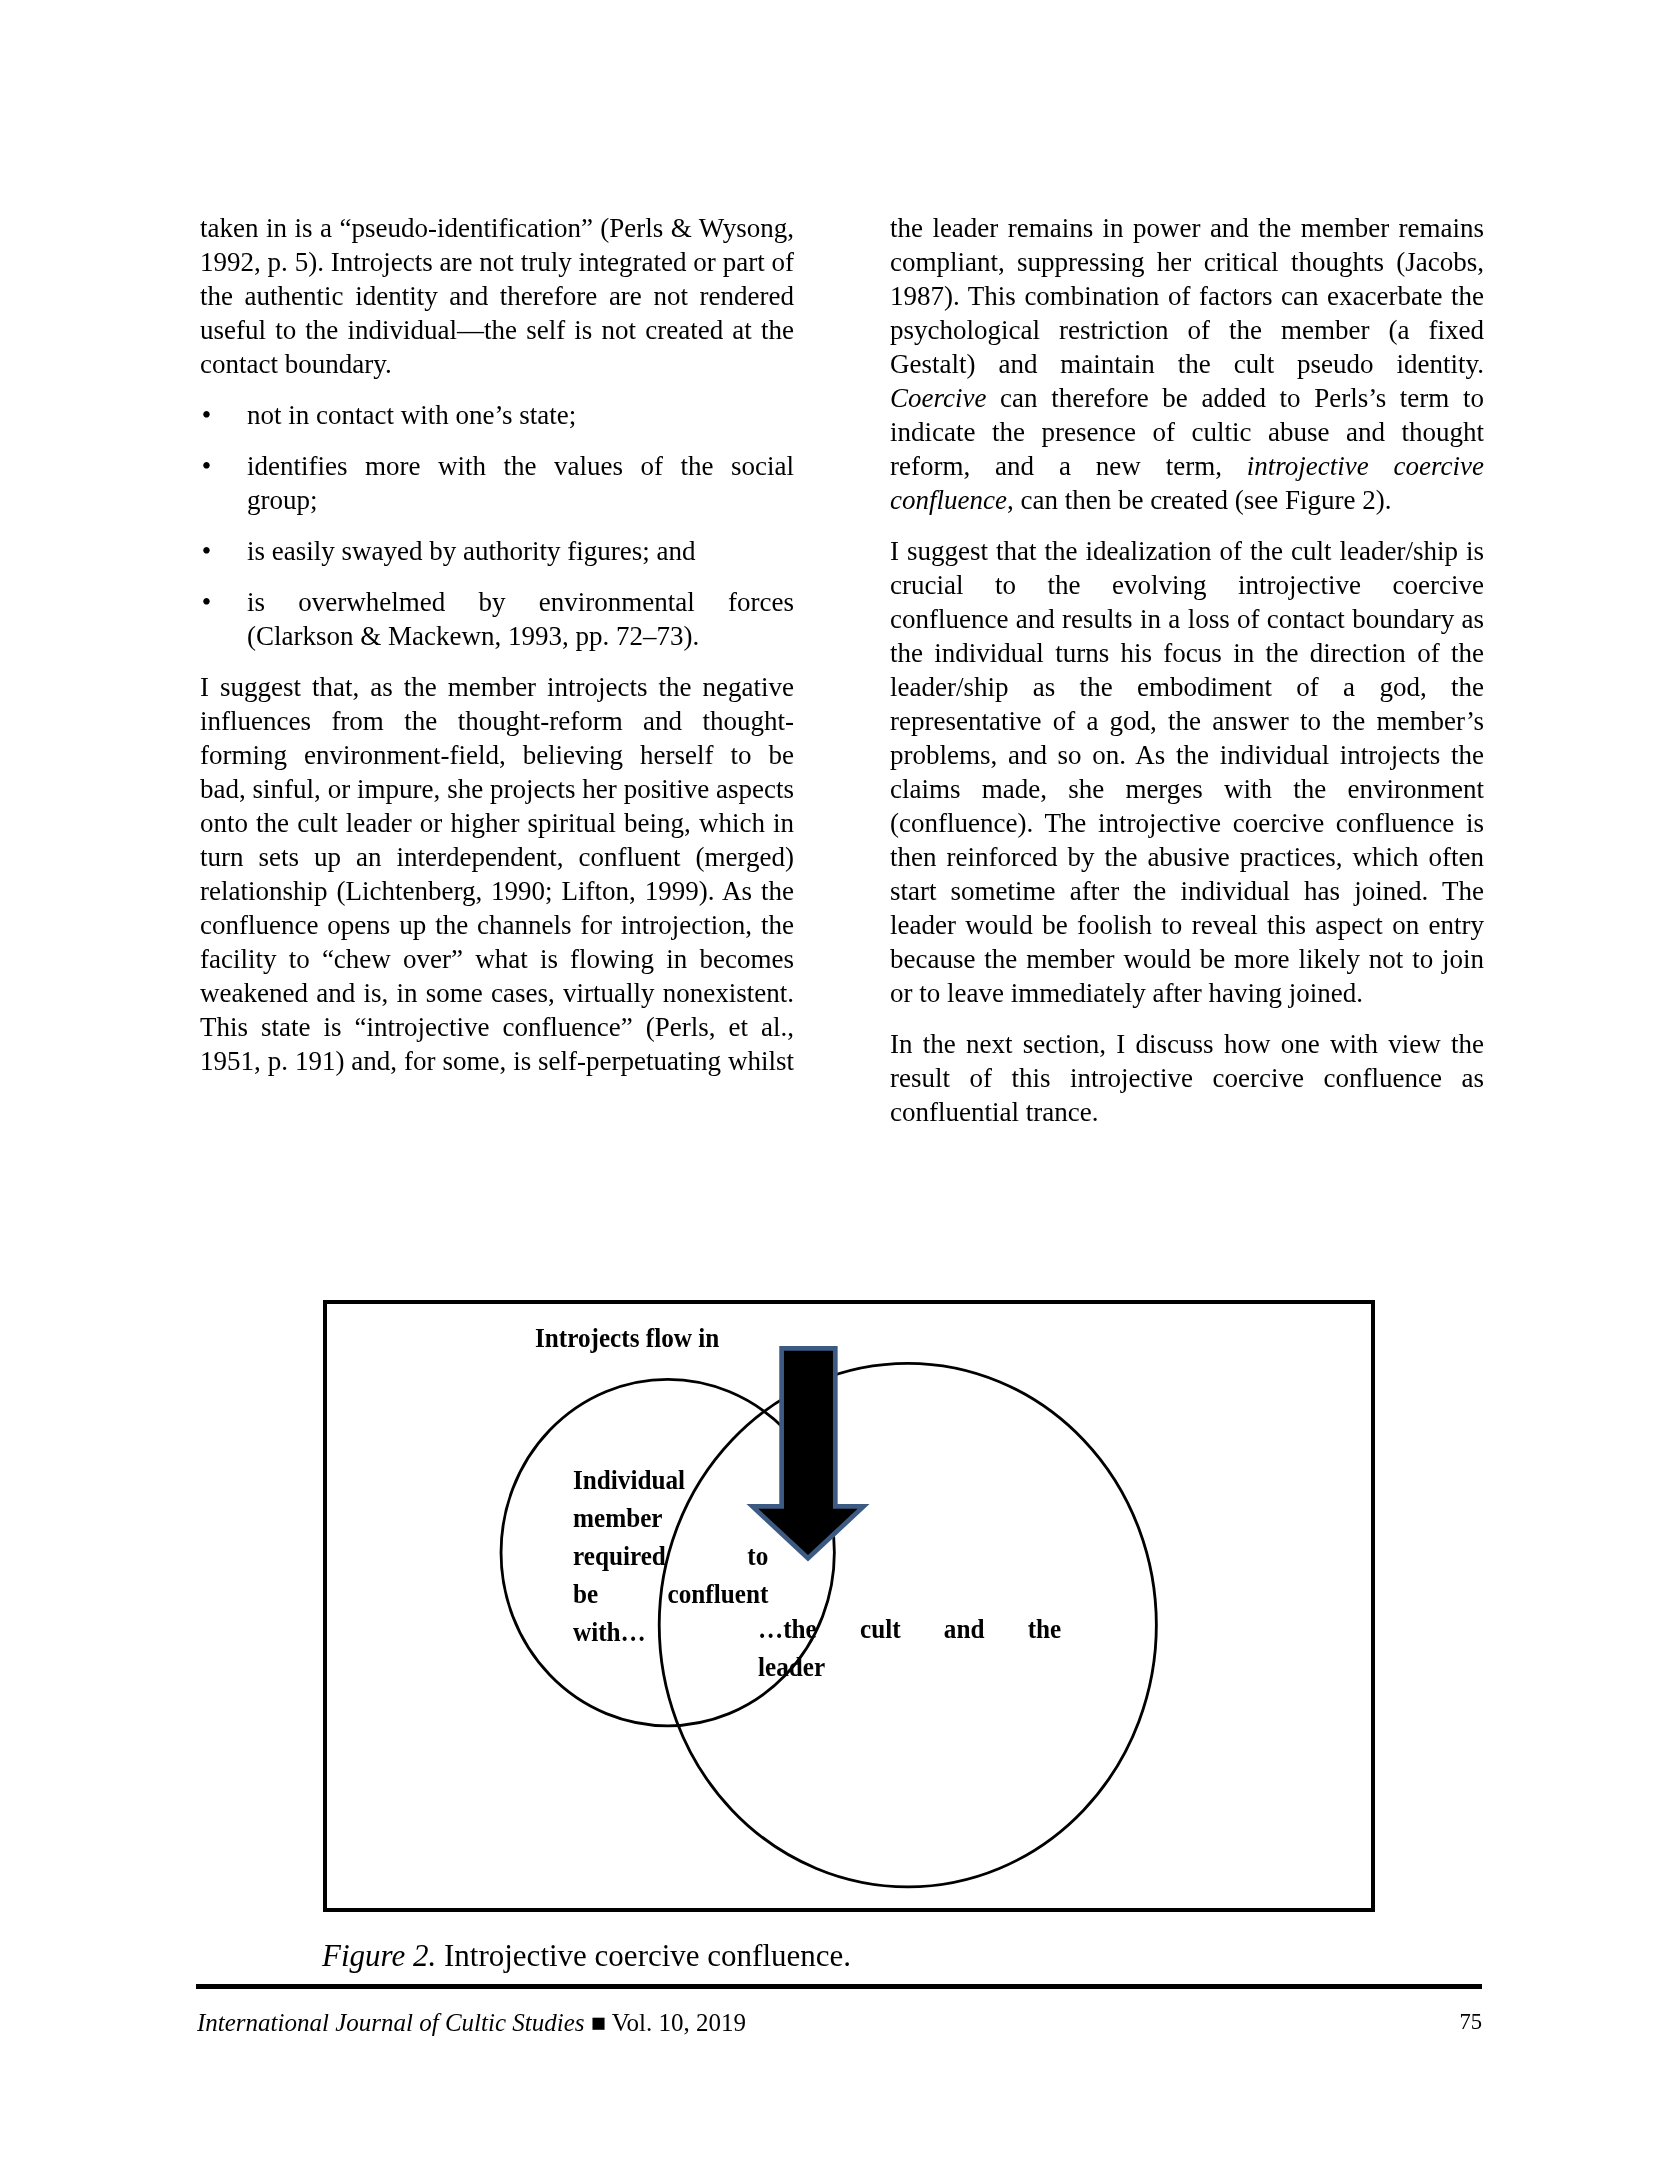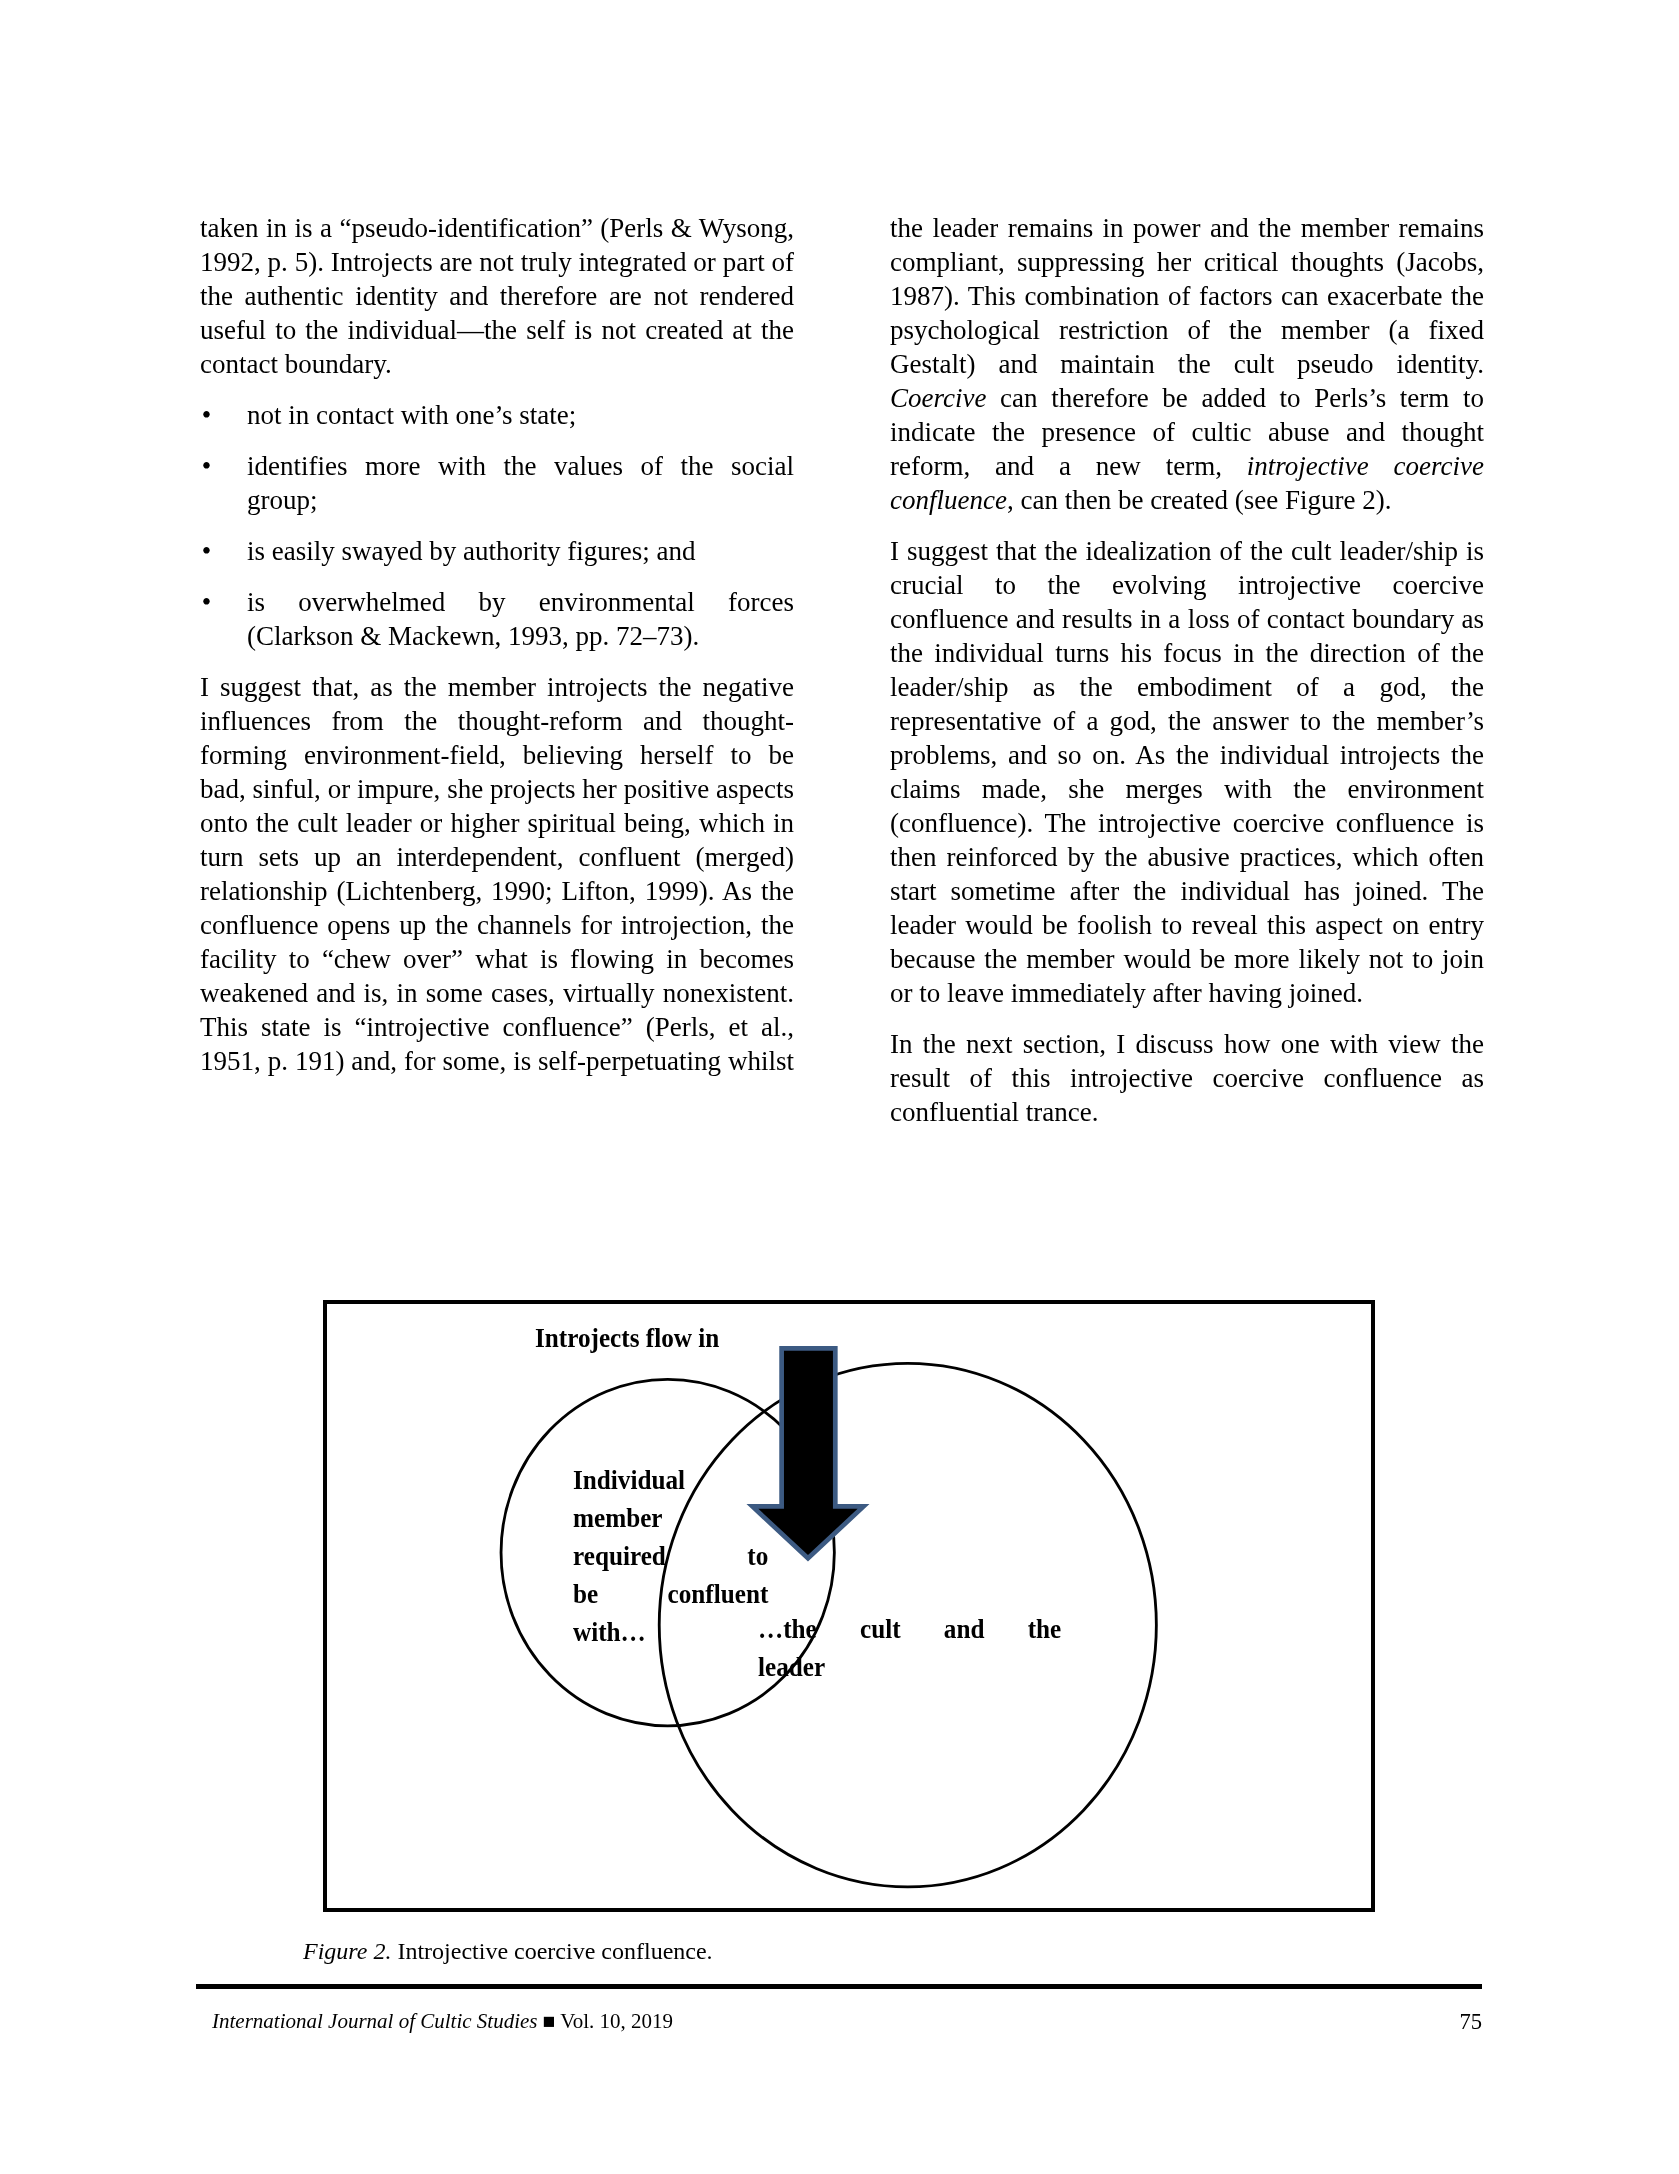--- a/index.html
+++ b/index.html
@@ -21,23 +21,23 @@
   .fig-text { position: absolute; font-family: "Liberation Serif", "DejaVu Serif", serif; font-weight: bold;
               font-size: 28px; line-height: 38px; color: #000; transform: scaleX(0.9); transform-origin: left top; }
   .fig-title { left: 535px; top: 1319px; white-space: nowrap; }
   .fig-left { left: 573px; top: 1461px; width: 217px; text-align: justify; text-align-last: justify; }
   .fig-left .l { display: block; height: 38px; }
   .fig-left .l.nojust { text-align-last: left; }
   .fig-right { left: 758px; top: 1610px; width: 337px; }
   .fig-right .l { display: block; height: 38px; text-align: justify; text-align-last: justify; }
   .fig-right .l.nojust { text-align-last: left; }
 
-  .caption { position: absolute; left: 303px; top: 1938px; font-size: 24px; white-space: nowrap; }
+  .caption { position: absolute; left: 322px; top: 1938px; font-size: 31px; white-space: nowrap; }
   .footer-rule { position: absolute; left: 196px; top: 1984px; width: 1286px; height: 4.7px; background: #000; }
-  .footer-left { position: absolute; left: 212px; top: 2009px; font-size: 21px; white-space: nowrap; }
+  .footer-left { position: absolute; left: 197px; top: 2009px; font-size: 25px; white-space: nowrap; }
   .footer-right { position: absolute; right: 198px; top: 2009px; font-size: 22.6px; text-align: right; }
 </style>
 </head>
 <body>
 
 <div class="col col-left">
   <p class="para">taken in is a “pseudo-identification” (Perls &amp; Wysong, 1992, p. 5). Introjects are not truly integrated or part of the authentic identity and therefore are not rendered useful to the individual—the self is not created at the contact boundary.</p>
   <ul class="bullets">
     <li><span class="bullet">•</span><span>not in contact with one’s state;</span></li>
     <li><span class="bullet">•</span><span>identifies more with the values of the social group;</span></li>

